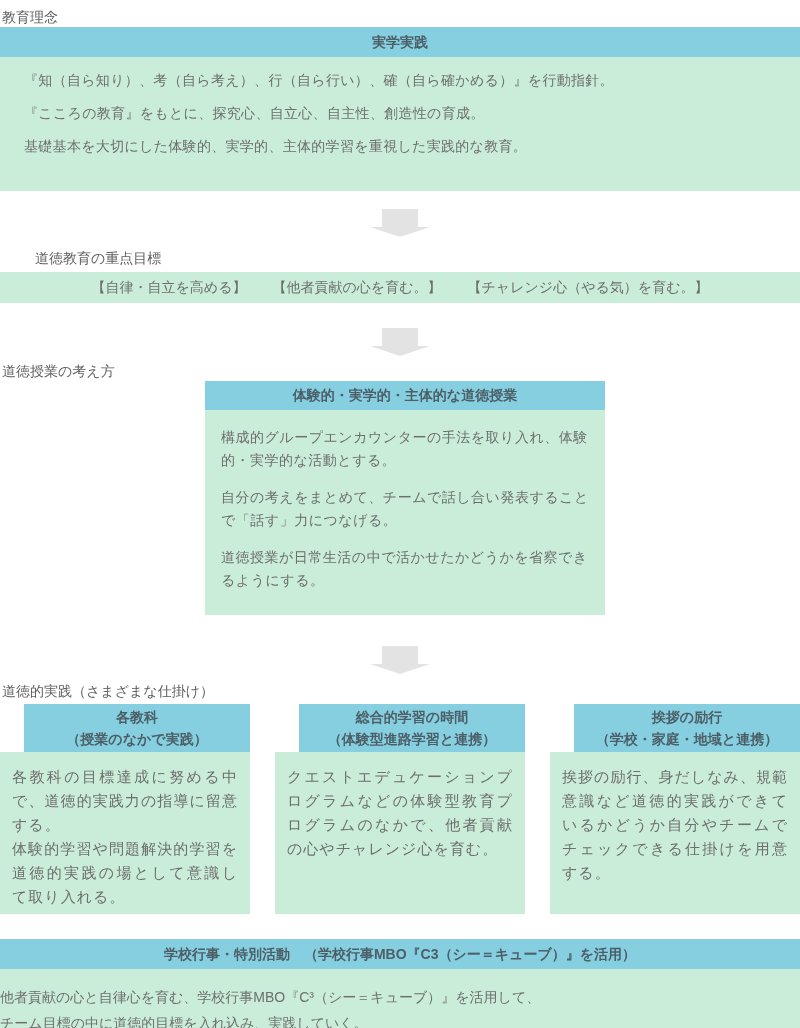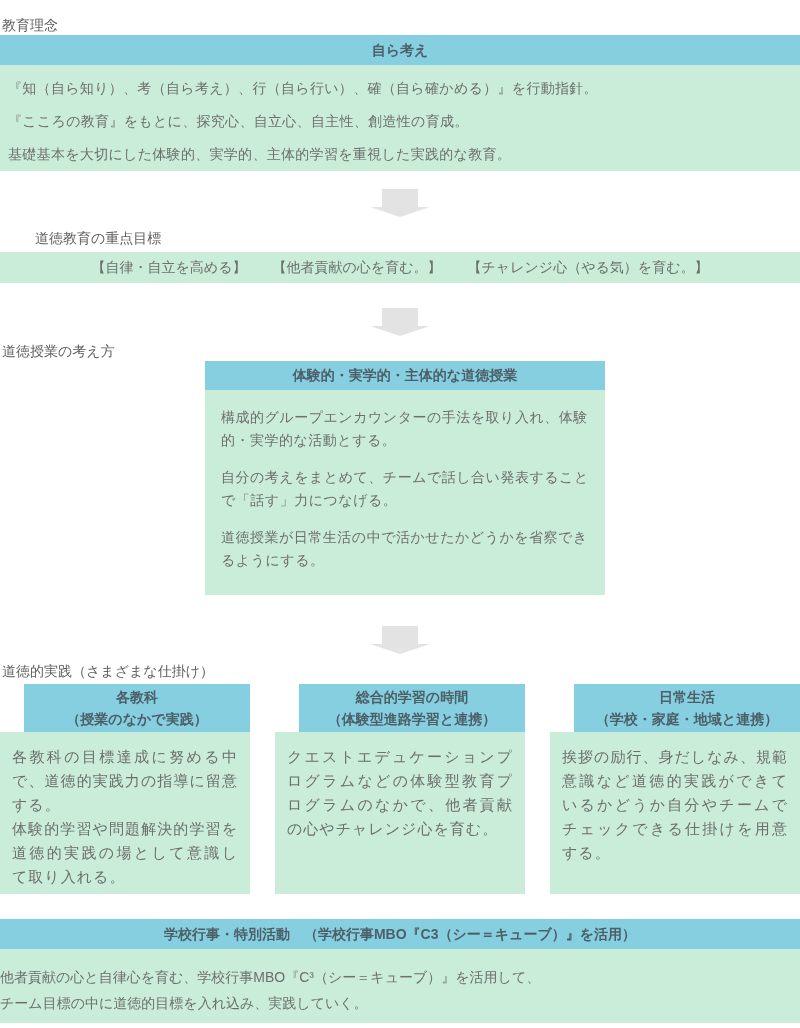--- a/index.html
+++ b/index.html
@@ -11,43 +11,43 @@
     overflow:hidden;
     font-family:"Liberation Sans","DejaVu Sans",sans-serif;
     color:#6e6e6e;
   }
   .section-label {
     font-size:14px;
     color:var(--label-text,#5e5e5e);
     height:19px; line-height:19px;
     padding-left:2px;
   }
-  .lbl-1 { margin-top:16px; }
+  .lbl-1 { margin-top:8px; }
   .lbl-2 { margin-top:12px;padding-left:35px; }
   .lbl-3 { margin-top:6px; }
   .lbl-4 { margin-top:8px; }
 
   .box-header {
     background:var(--header-blue,#86cfe0);
     color:var(--header-text,#4c5f67);
     font-weight:bold;
     font-size:14px;
     text-align:center;
   }
   .box-body {
     background:var(--body-green,#c9edd8);
     color:var(--body-text,#6e6e6e);
     font-size:14px;
   }
 
   
   .phil-header { height:30px; line-height:30px; }
   .phil-body {
-    height:106px;
-    padding:7px 8px 0;
+    height:134px;
+    padding:7px 24px 0;
     line-height:33px;
     letter-spacing:0.3px;
   }
 
   
   .arrow { width:60px; margin:0 auto; }
   .arrow-1 { margin-top:18px; }
   .arrow-2 { margin-top:25px; }
   .arrow-3 { margin-top:31px; }
   .arrow-stem { width:36px; height:18px; background:var(--arrow-gray,#e3e3e3); margin:0 auto; }
@@ -111,21 +111,21 @@
   }
 </style>
 </head>
 <body>
 
 <div class="page">
 
   <div class="section-label lbl-1">教育理念</div>
 
   <div>
-    <div class="box-header phil-header">自ら考え</div>
+    <div class="box-header phil-header">実学実践</div>
     <div class="box-body phil-body">
       <div>『知（自ら知り）、考（自ら考え）、行（自ら行い）、確（自ら確かめる）』を行動指針。</div>
       <div>『こころの教育』をもとに、探究心、自立心、自主性、創造性の育成。</div>
       <div>基礎基本を大切にした体験的、実学的、主体的学習を重視した実践的な教育。</div>
     </div>
   </div>
 
   <div class="arrow arrow-1">
     <div class="arrow-stem"></div>
     <div class="arrow-head"></div>
@@ -180,21 +180,21 @@
         <div>総合的学習の時間</div>
         <div>（体験型進路学習と連携）</div>
       </div>
       <div class="box-body col-body">
         <p>クエストエデュケーションプログラムなどの体験型教育プログラムのなかで、他者貢献の心やチャレンジ心を育む。</p>
       </div>
     </div>
 
     <div class="col">
       <div class="box-header col-header">
-        <div>日常生活</div>
+        <div>挨拶の励行</div>
         <div>（学校・家庭・地域と連携）</div>
       </div>
       <div class="box-body col-body">
         <p>挨拶の励行、身だしなみ、規範意識など道徳的実践ができているかどうか自分やチームでチェックできる仕掛けを用意する。</p>
       </div>
     </div>
 
   </div>
 
   <div class="events-box">

